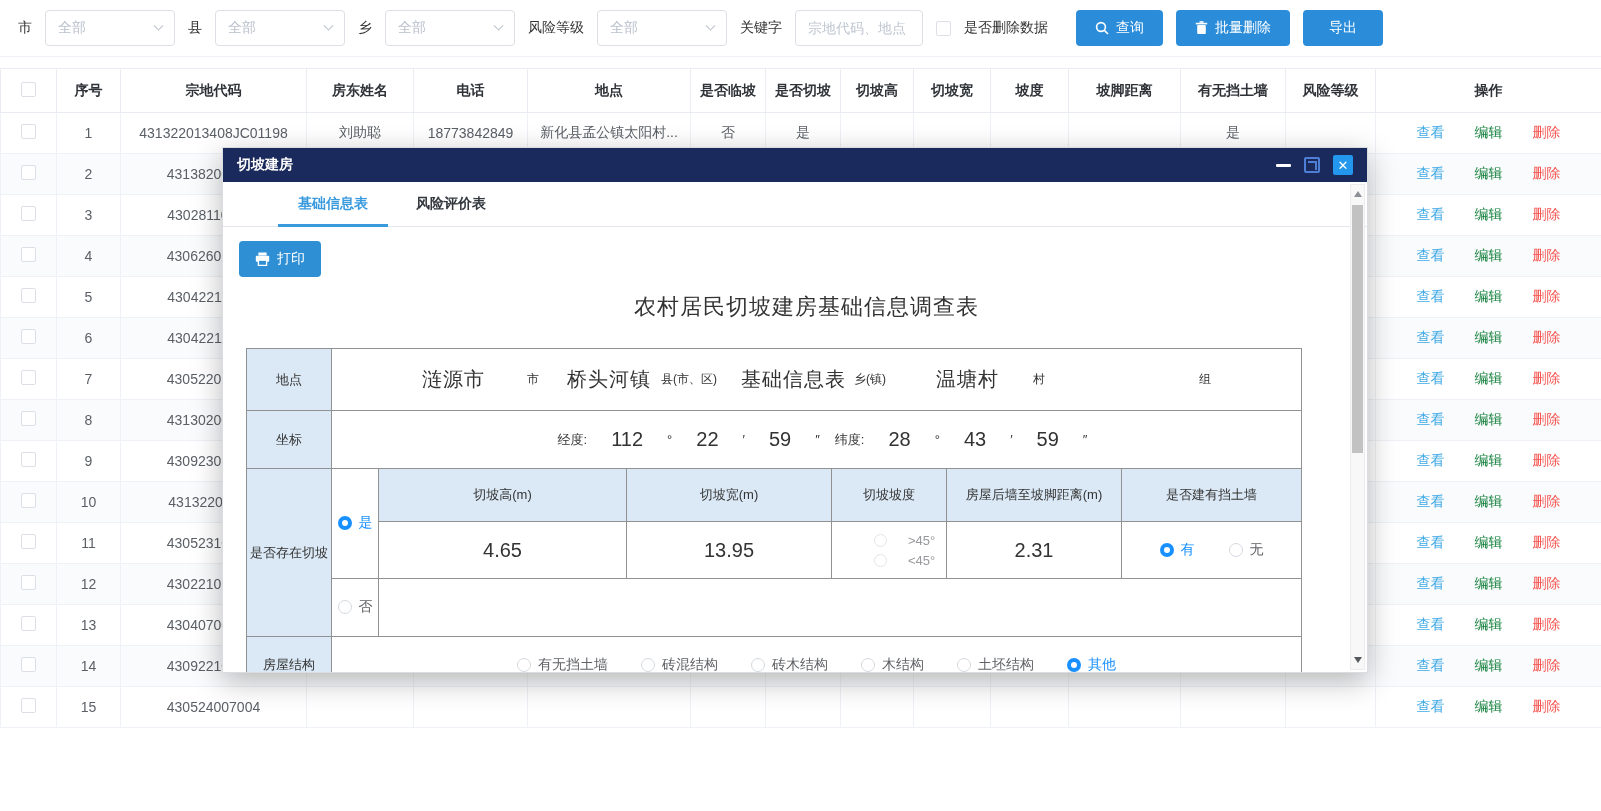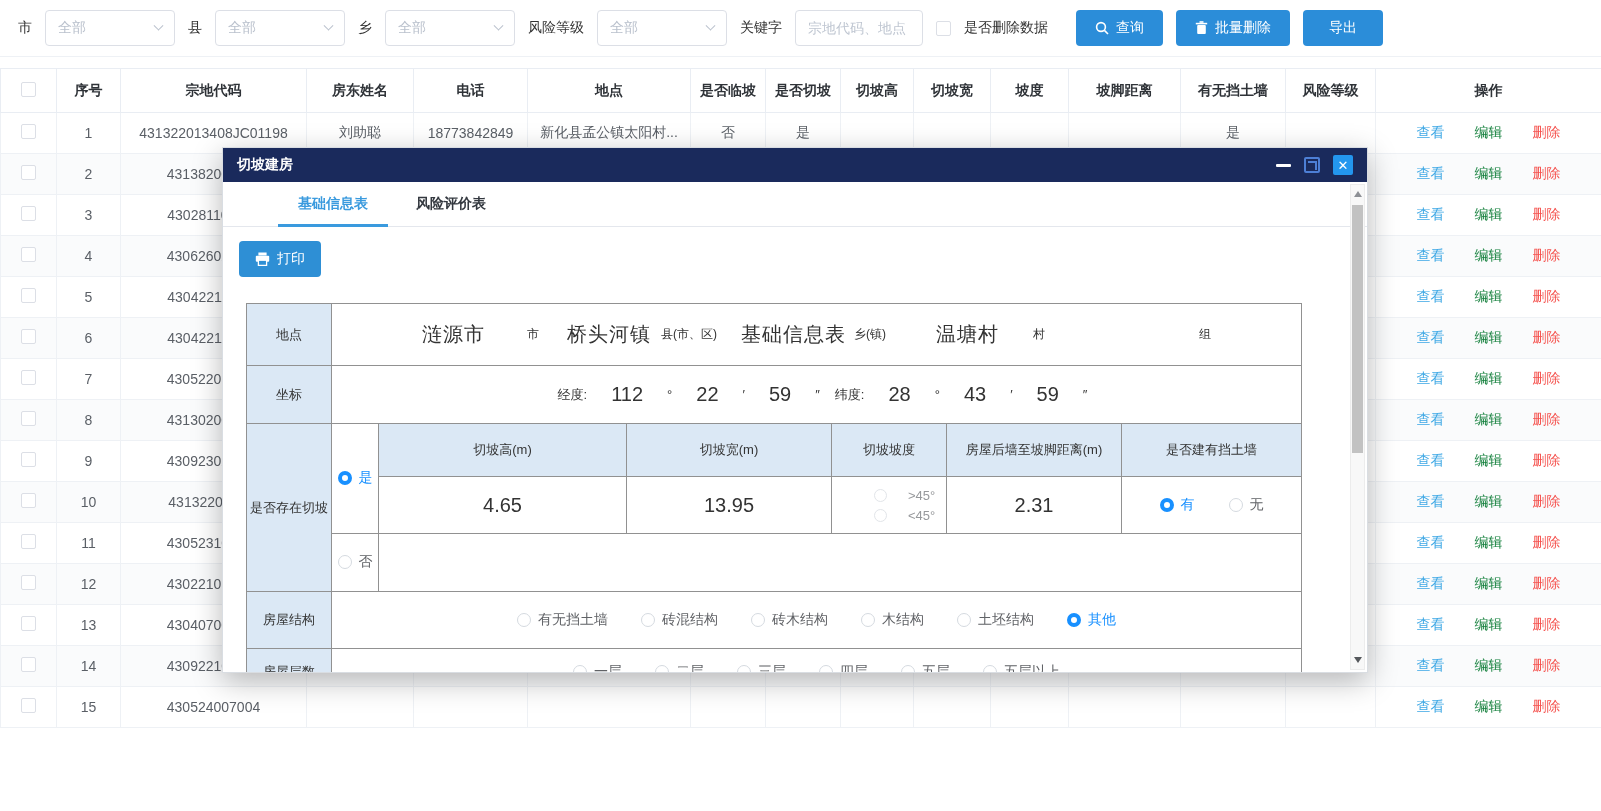--- a/index.html
+++ b/index.html
@@ -531,20 +531,21 @@
     <div class="m-body">
       <button class="print-btn">
         <svg width="15" height="14" viewBox="0 0 15 14">
             <rect x="3.4" y="0.5" width="8.2" height="3" fill="#fff"></rect>
             <rect x="0.8" y="3.8" width="13.4" height="6" rx="1" fill="#fff"></rect>
             <rect x="3.4" y="8.2" width="8.2" height="5.2" fill="#2e8fd5" stroke="#fff" stroke-width="1.3"></rect>
           </svg>
         <span>打印</span>
       </button>
 
+      <div class="form-title">农村居民切坡建房基础信息调查表</div>
 
       
       <table class="ftable t1" style="margin-top:26px">
         <colgroup>
             <col style="width:85px">
             <col style="width:292px">
             <col style="width:175px">
             <col style="width:146px">
             <col style="width:179px">
             <col style="width:178px">

